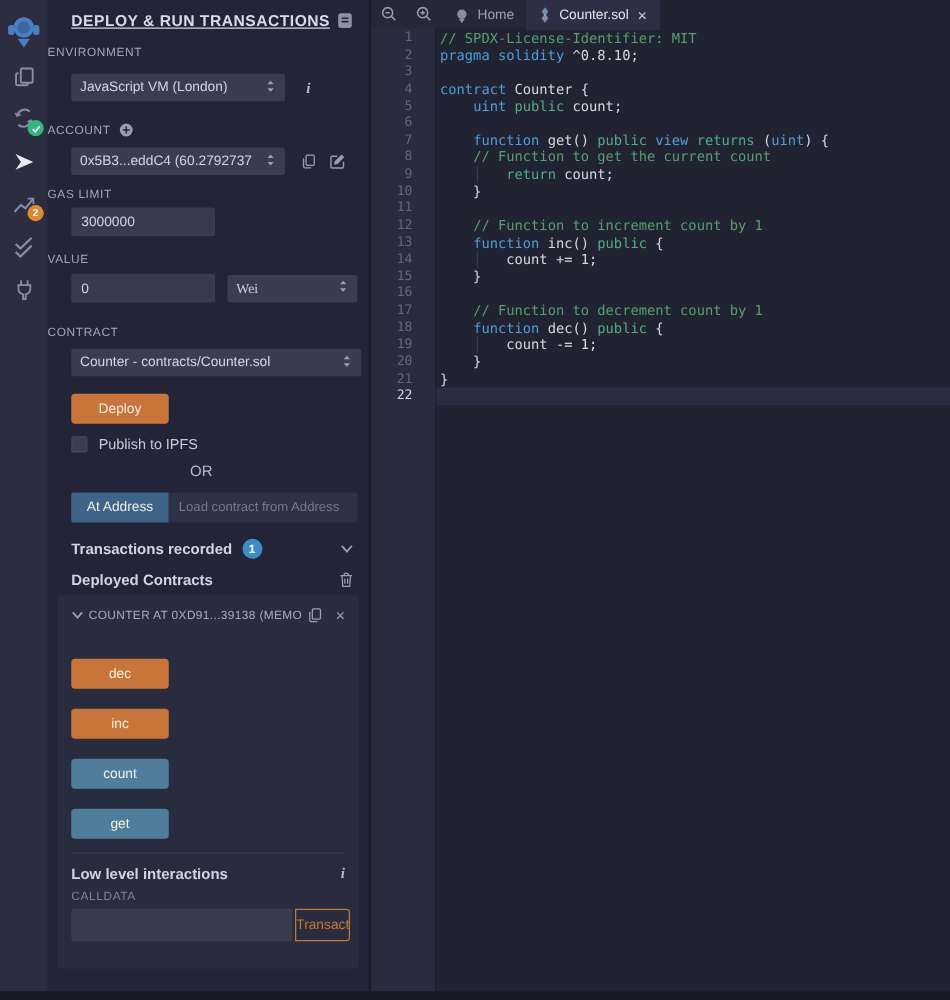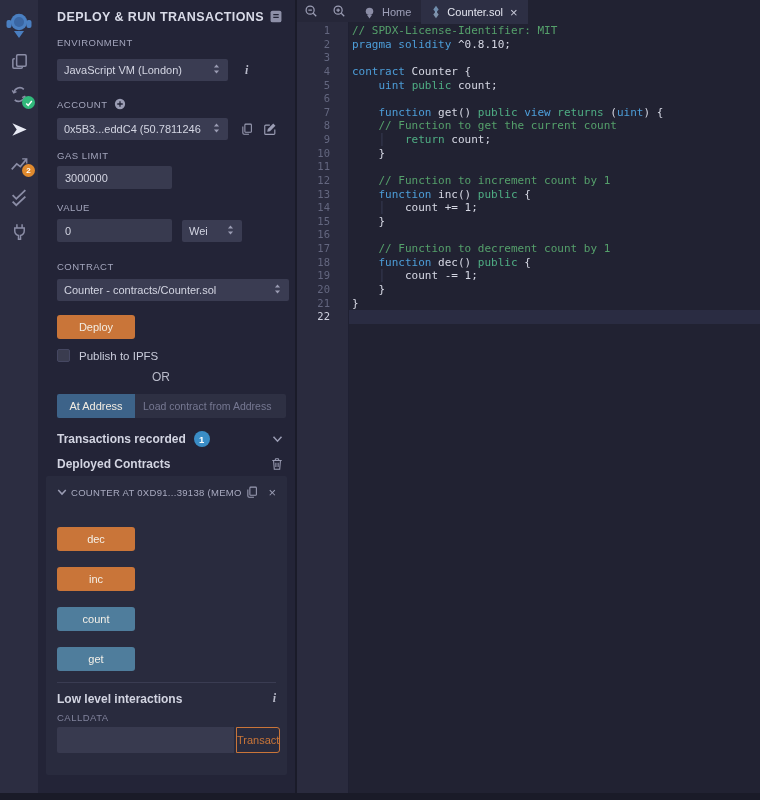--- a/index.html
+++ b/index.html
@@ -23,22 +23,22 @@
   .ib-item{position:relative;width:38px;height:34px;display:flex;align-items:center;justify-content:center;color:#8b8da6;cursor:pointer;}
   .ib-item.logo{height:38px;}
   .ib-item.active{color:#e8eaf4;}
   .ib-badge{position:absolute;right:3px;bottom:3px;min-width:13px;height:13px;border-radius:50%;font-size:8px;font-weight:bold;color:#fff;display:flex;align-items:center;justify-content:center;}
   .ib-badge.orange{background:var(--badge-orange);}
   .ib-badge.green{background:var(--green);}
   .ib-item svg{display:block;}
 
   
   .sidepanel{position:absolute;left:38px;top:0;width:257px;height:800px;background:var(--bg-panel);overflow:hidden;z-index:2;}
-  .row{margin-left:19px;width:208px;}
-  .titlerow{display:flex;align-items:center;margin-top:9px;margin-left:19px;width:226px;}
+  .row{width:208px;}
+  .titlerow{display:flex;align-items:center;margin-top:9px;margin-left:19px;width:226px;text-decoration:underline;}
   .title{flex:1;font-size:12.5px;font-weight:bold;letter-spacing:.4px;color:#d9dbe8;}
   .label{font-size:9.5px;letter-spacing:.5px;color:var(--muted);margin-top:0;}
   .sel{height:22px;background:var(--bg-select);border-radius:2px;display:flex;align-items:center;padding:0 7px;color:var(--txt);font-size:11px;cursor:pointer;}
   .sel .sel-text{flex:1;white-space:nowrap;overflow:hidden;}
   .caret{flex:none;margin-left:4px;color:#9b9db4;}
   .flexrow{display:flex;align-items:center;}
   .ticon{color:#9b9db4;cursor:pointer;display:flex;align-items:center;justify-content:center;}
   .input{height:23px;background:var(--bg-input);border:none;border-radius:2px;color:var(--txt);font-size:11px;padding:0 8px;font-family:"Liberation Sans",sans-serif;outline:none;}
   .btn{border:none;border-radius:3px;height:24px;font-size:11px;color:#f2ece2;cursor:pointer;font-family:"Liberation Sans",sans-serif;}
   .btn.orange{background:var(--orange);}
@@ -181,21 +181,21 @@
       <span class="label">ACCOUNT</span>
       <span class="ticon" style="margin-left:7px;">
         <svg width="12" height="12" viewBox="0 0 14 14">
             <circle cx="7" cy="7" r="6" fill="#9b9db4"></circle>
             <path d="M7 3.8v6.4M3.8 7h6.4" stroke="#232437" stroke-width="1.5"></path>
           </svg>
       </span>
     </div>
     <div class="flexrow" style="margin-top:8px;margin-left:19px;">
       <div class="sel" style="width:171px;">
-        <span class="sel-text">0x5B3...eddC4 (50.7811246</span>
+        <span class="sel-text">0x5B3...eddC4 (60.2792737</span>
         <span class="caret">
           <svg width="9" height="12" viewBox="0 0 10 14">
               <path d="M2 5.2L5 1.8l3 3.4zM2 8.8L5 12.2l3-3.4z" fill="currentColor"></path>
             </svg>
         </span>
       </div>
       <span class="ticon" style="margin-left:12px;">
         <svg width="13" height="14" viewBox="0 0 16 17" fill="none" stroke="currentColor" stroke-width="1.3">
           <rect x="6" y="2.5" width="8" height="10" rx="1"></rect>
           <path d="M3.5 5.5v8a1.5 1.5 0 0 0 1.5 1.5h6"></path>
@@ -208,21 +208,21 @@
         </svg>
       </span>
     </div>
 
     <div class="row label" style="margin-top:10px;">GAS LIMIT</div>
     <input class="input" style="margin-top: 5px; margin-left: 19px; width: 115px;" value="3000000">
 
     <div class="row label" style="margin-top:13px;">VALUE</div>
     <div class="flexrow" style="margin-top:6px;margin-left:19px;">
       <input class="input" style="width: 115px;" value="0">
-      <div class="sel" style="width:60px;margin-left:10px;">
+      <div class="sel" style="width:104px;margin-left:10px;font-family:Liberation Serif, serif;">
         <span class="sel-text">Wei</span>
         <span class="caret">
           <svg width="9" height="12" viewBox="0 0 10 14">
               <path d="M2 5.2L5 1.8l3 3.4zM2 8.8L5 12.2l3-3.4z" fill="currentColor"></path>
             </svg>
         </span>
       </div>
     </div>
 
     <div class="row label" style="margin-top:19px;">CONTRACT</div>

